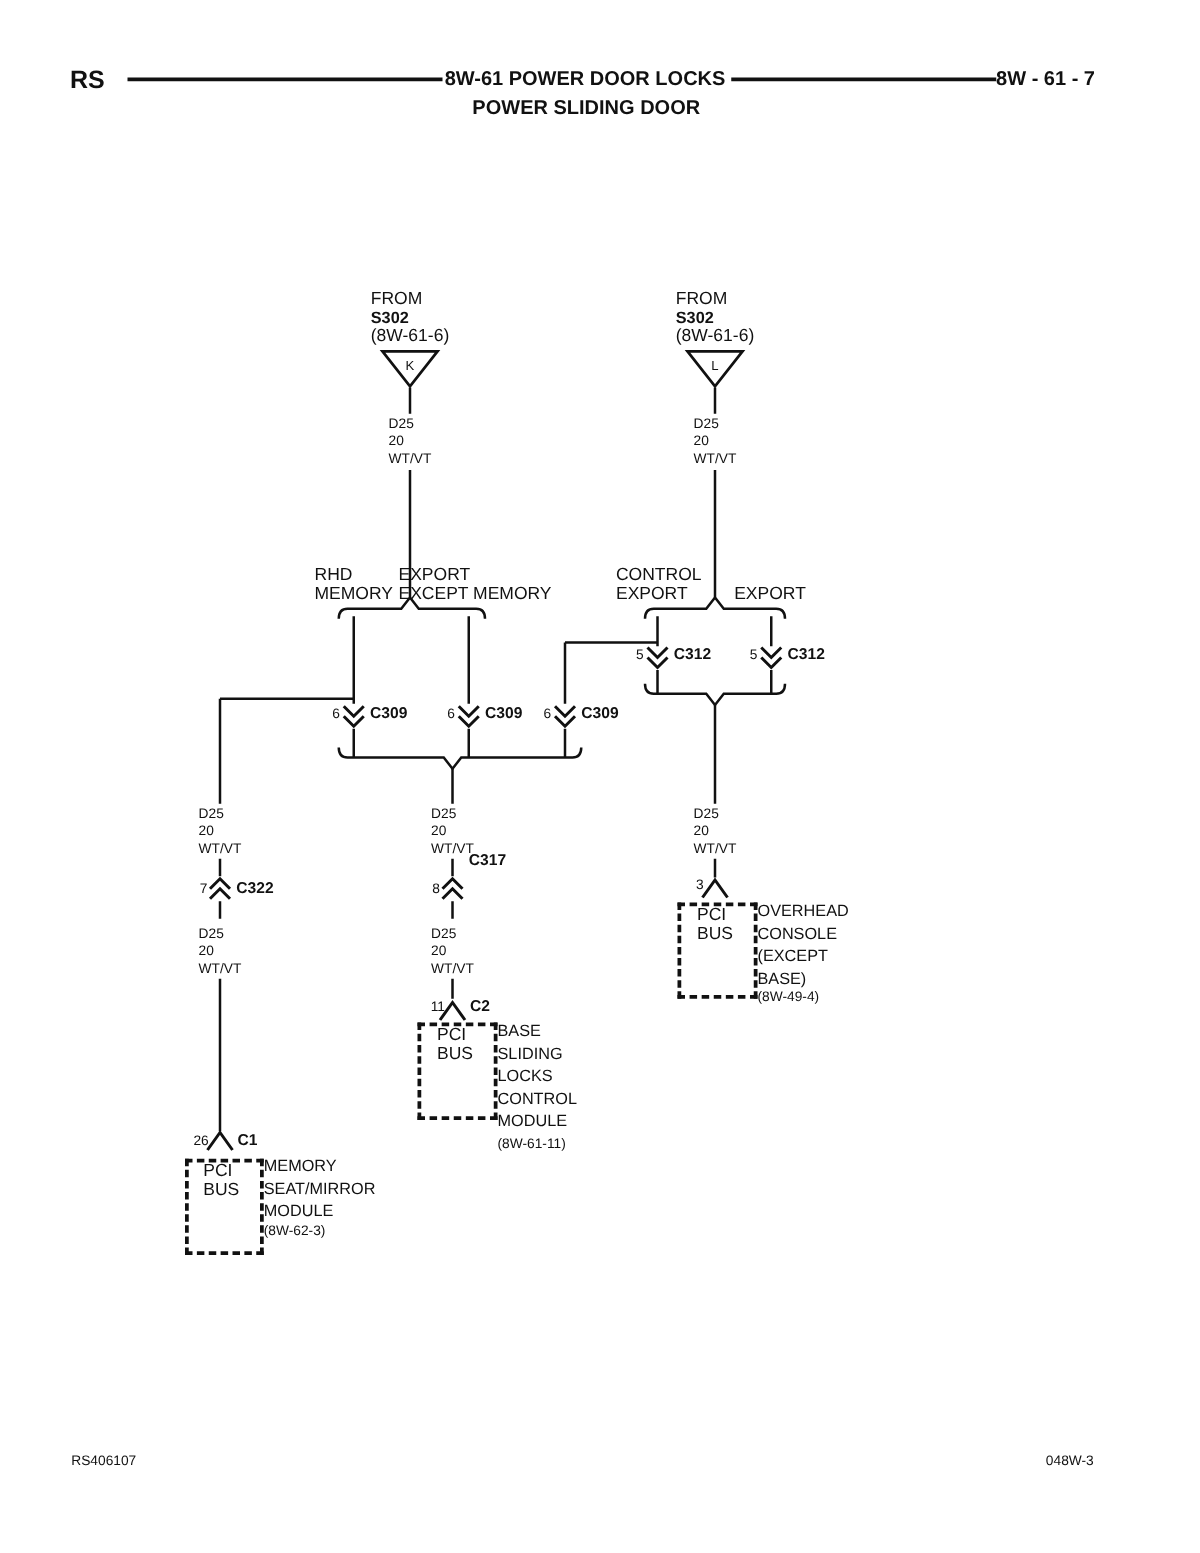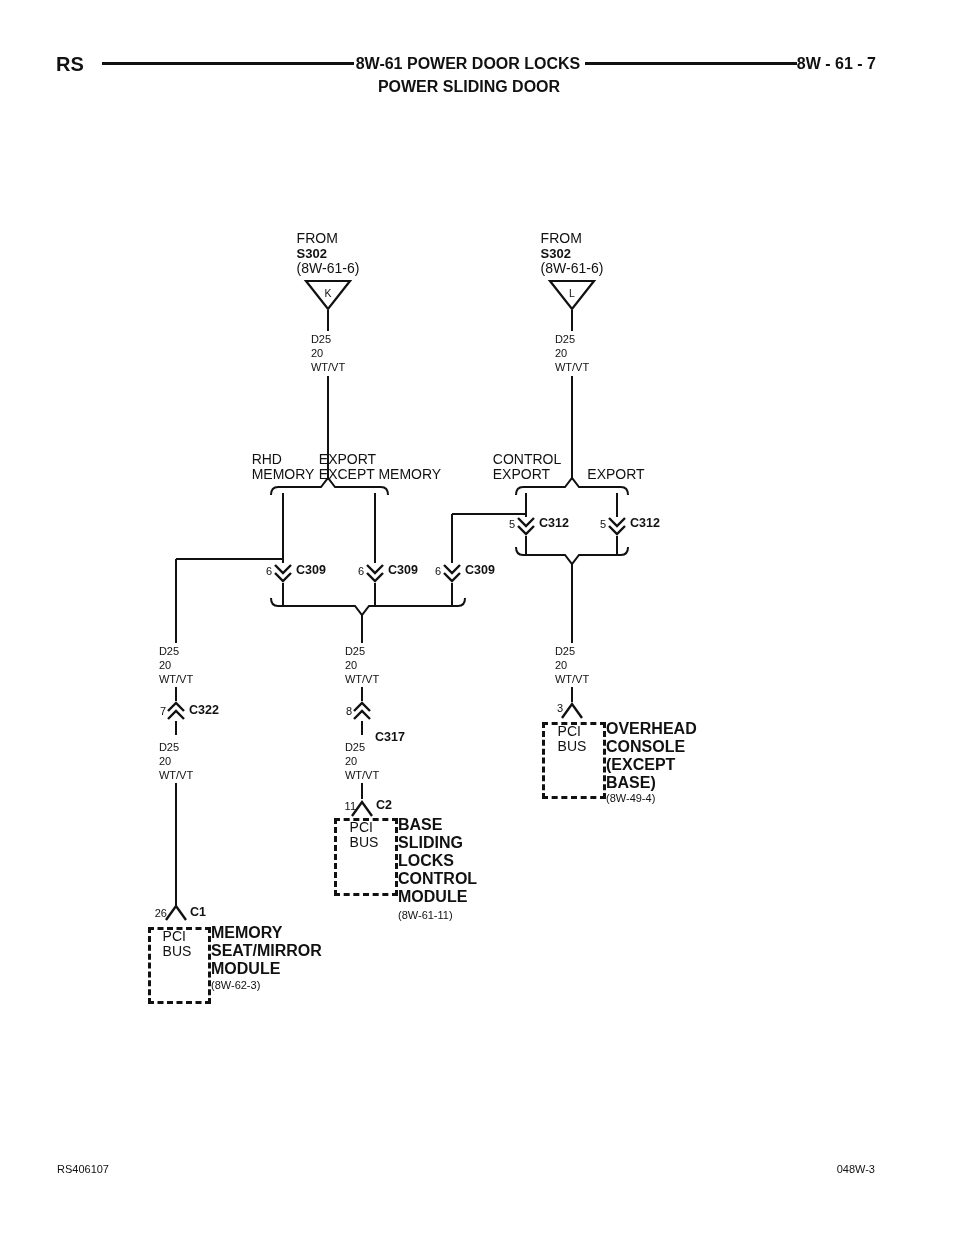--- a/index.html
+++ b/index.html
@@ -6,21 +6,21 @@
   .page{position:relative;width:960px;height:1242px;background:#ffffff;overflow:hidden;
         font-family:"Liberation Sans",sans-serif;color:#111}
   svg.lines{position:absolute;left:0;top:0}
   .t{position:absolute;white-space:nowrap}
   .c{transform:translateX(-50%);text-align:left}
   .r{transform:translateX(-100%);text-align:right}
   .s11{font-size:11px;line-height:14px}
   .s11b{font-size:14px;line-height:15px}
   .cn{font-weight:700;font-size:12.5px;line-height:15px}
   .big{font-weight:700;font-size:13px;line-height:15px}
-  .mod{font-weight:700;font-size:16px;line-height:18px}
+  .mod{font-weight:400;font-size:13px;line-height:18px}
   .ref{font-size:11px;line-height:14px}
   .hline{position:absolute;height:3px;background:#111}
   .box{position:absolute;border:3px dashed #111}
   .hdr{font-weight:700;font-size:16px;line-height:18px}
   .hdr-rs{font-weight:700;font-size:20px;line-height:24px}
   .ftr{font-size:11px;line-height:14px}
   .wm{font-size:27px;line-height:30px;color:#8f8f8f;letter-spacing:.5px}
   .term{font-size:10.5px;line-height:12px}
 </style>
 </head>
@@ -120,21 +120,21 @@
   <div class="t cn" style="left:465px;top:563px">C309</div>
 
   <div class="t r s11" style="left:515px;top:517px">5</div>
   <div class="t cn" style="left:539px;top:516px">C312</div>
   <div class="t r s11" style="left:606px;top:517px">5</div>
   <div class="t cn" style="left:630px;top:516px">C312</div>
 
   <div class="t r s11" style="left:166px;top:704px">7</div>
   <div class="t cn" style="left:189px;top:703px">C322</div>
   <div class="t r s11" style="left:352px;top:704px">8</div>
-  <div class="t cn" style="left:375px;top:730px">C317</div>
+  <div class="t cn" style="left:375px;top:681px">C317</div>
 
   <div class="t r s11" style="left:167px;top:906px">26</div>
   <div class="t cn" style="left:190px;top:905px">C1</div>
   <div class="t r s11" style="left:356px;top:799px">11</div>
   <div class="t cn" style="left:376px;top:798px">C2</div>
   <div class="t r s11" style="left:563px;top:701px">3</div>
 
   <div class="box" style="left:148px;top:927px;width:57px;height:71px"></div>
   <div class="t c s11b" style="left:177px;top:929px">
     <div>PCI</div>

